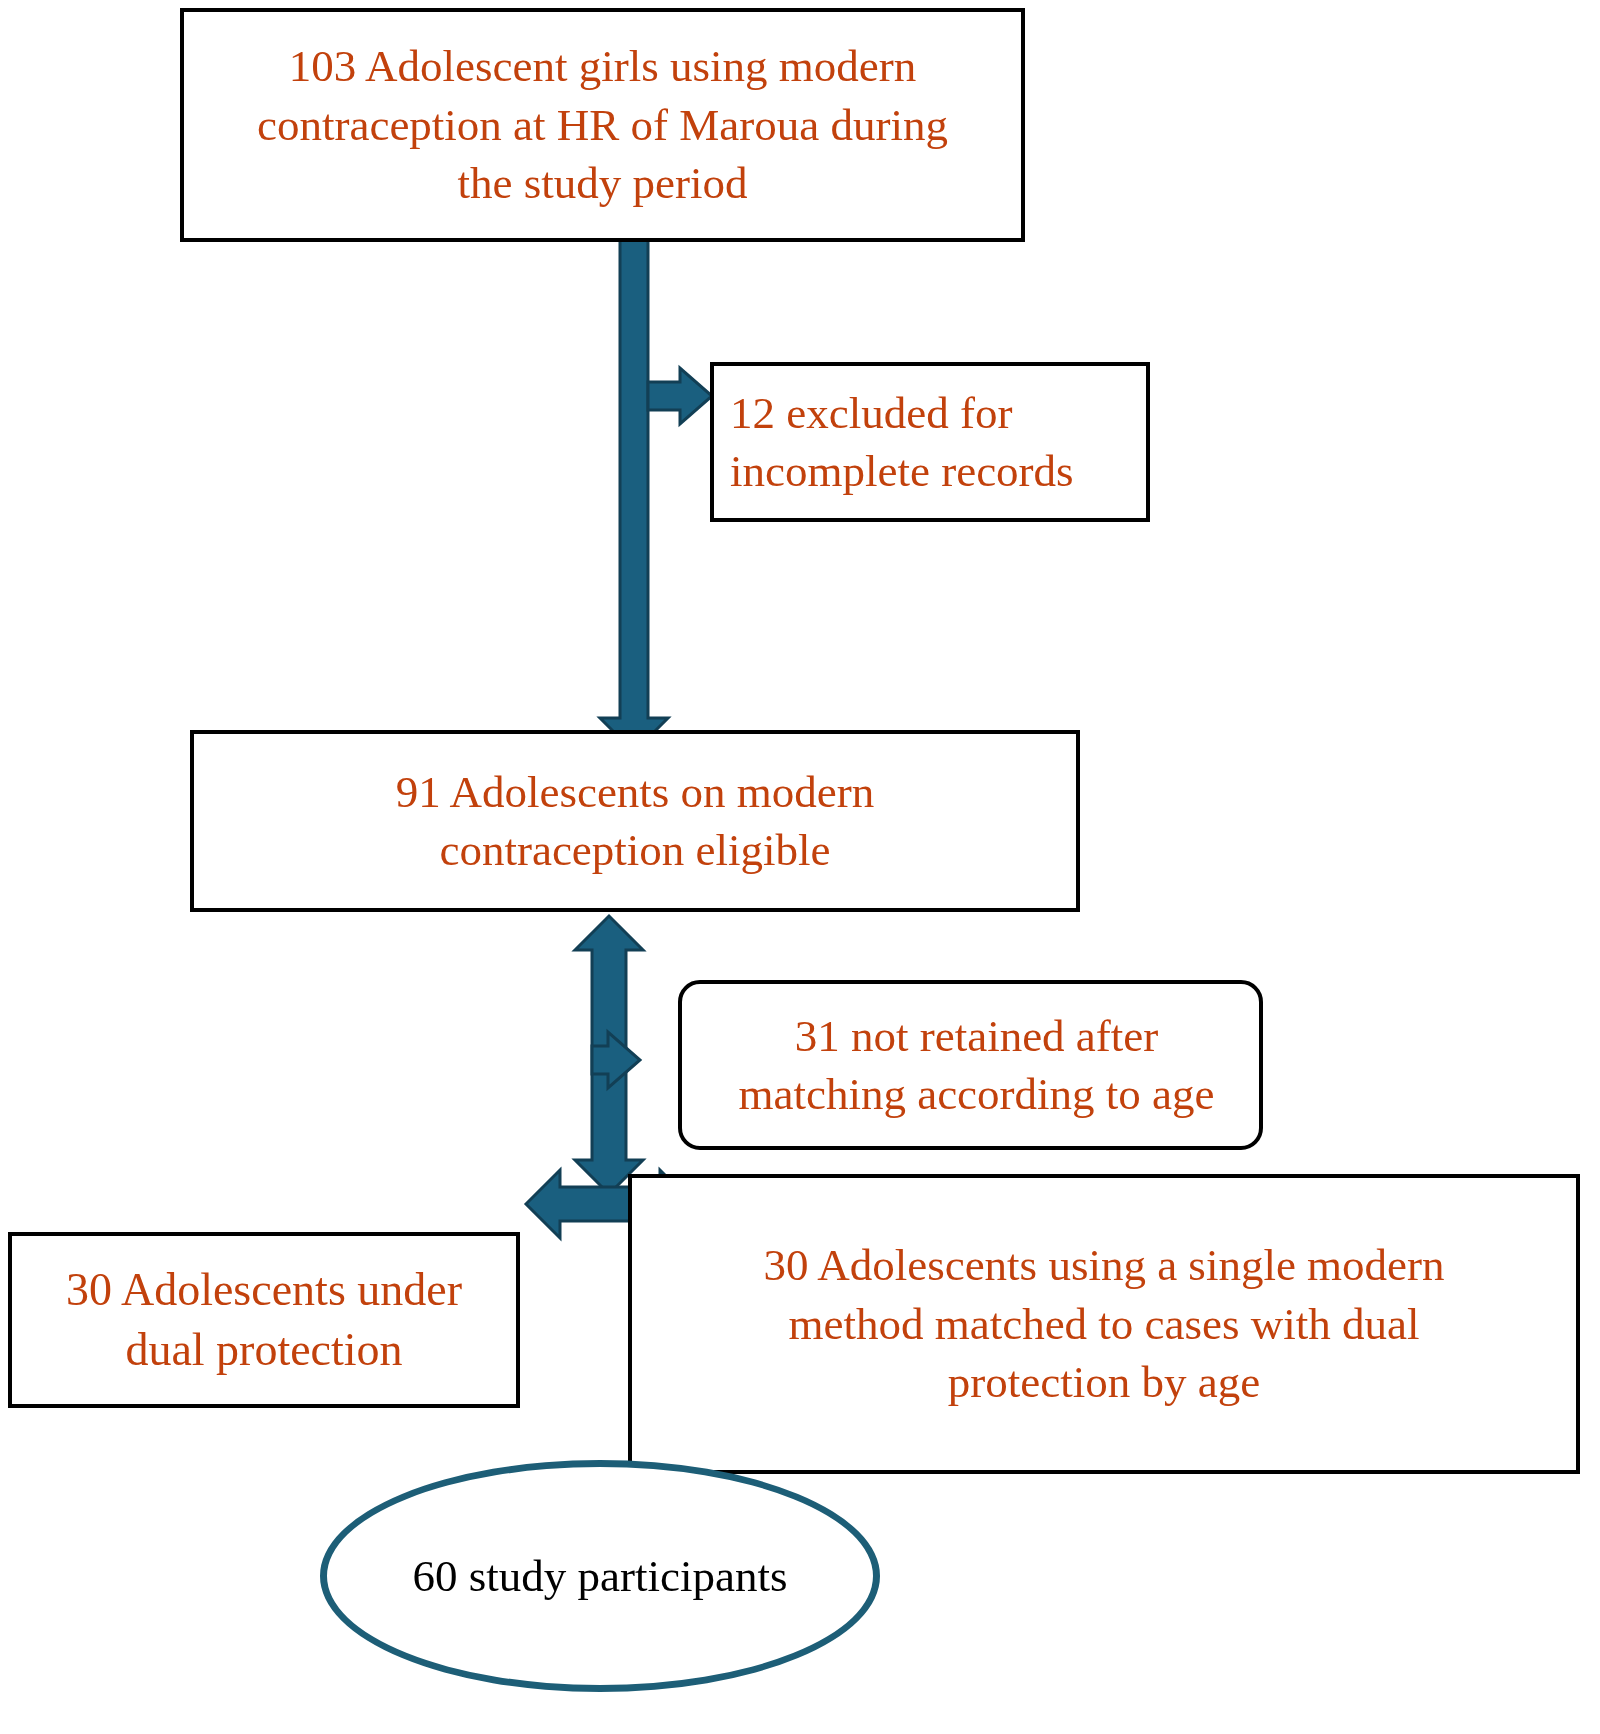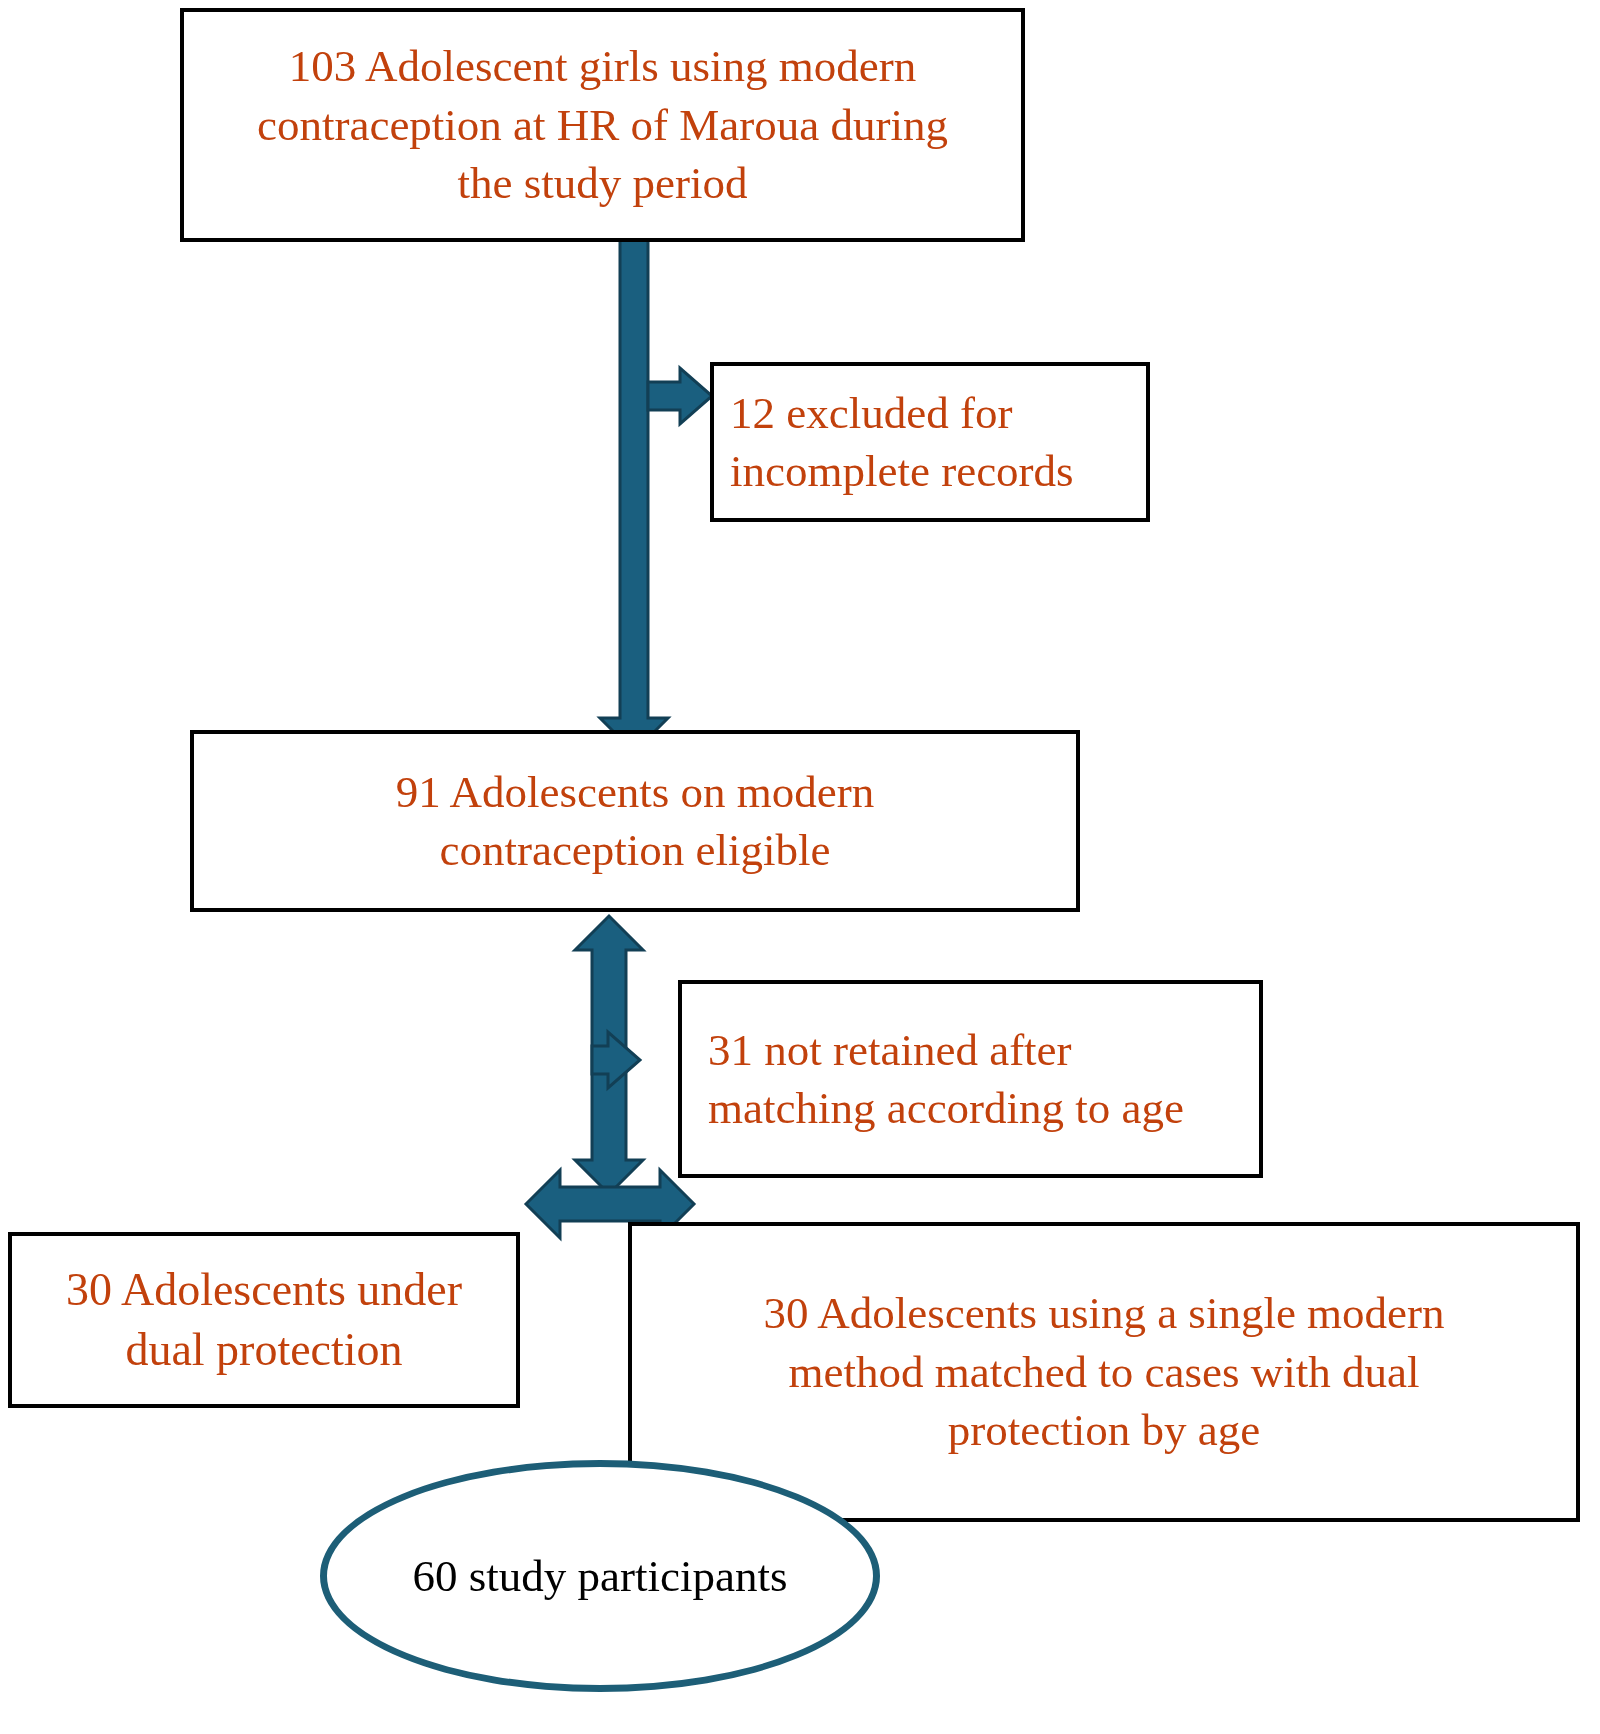--- a/index.html
+++ b/index.html
@@ -32,24 +32,24 @@
     display: block;
     width: 100%;
     white-space: pre-line;
   }
 
   
   #box-source    { left: 180px;  top: 8px;    width: 845px;  height: 234px; font-size: 45px; }
   #box-excluded  { left: 710px;  top: 362px;  width: 440px;  height: 160px; font-size: 45px;
                    justify-content: flex-start; text-align: left; padding-left: 16px; }
   #box-eligible  { left: 190px;  top: 730px;  width: 890px;  height: 182px; font-size: 45px; }
-  #box-notret    { left: 678px;  top: 980px;  width: 585px;  height: 198px; font-size: 45px;
-                   justify-content: flex-start; text-align: left; padding-left: 26px; }
+  #box-notret    { left: 678px;  top: 980px;  width: 585px;  height: 170px; font-size: 45px;
+                   justify-content: flex-start; text-align: center; padding-left: 26px; border-radius: 22px; }
   #box-dual      { left: 8px;    top: 1232px; width: 512px;  height: 176px; font-size: 46px; }
-  #box-single    { left: 628px;  top: 1222px; width: 952px;  height: 300px; font-size: 45px; }
+  #box-single    { left: 628px;  top: 1174px; width: 952px;  height: 300px; font-size: 45px; }
 
   
   #ellipse-participants {
     position: absolute;
     left: 320px;
     top: 1460px;
     width: 560px;
     height: 232px;
     box-sizing: border-box;
     border: 7px solid #1d5e77;

